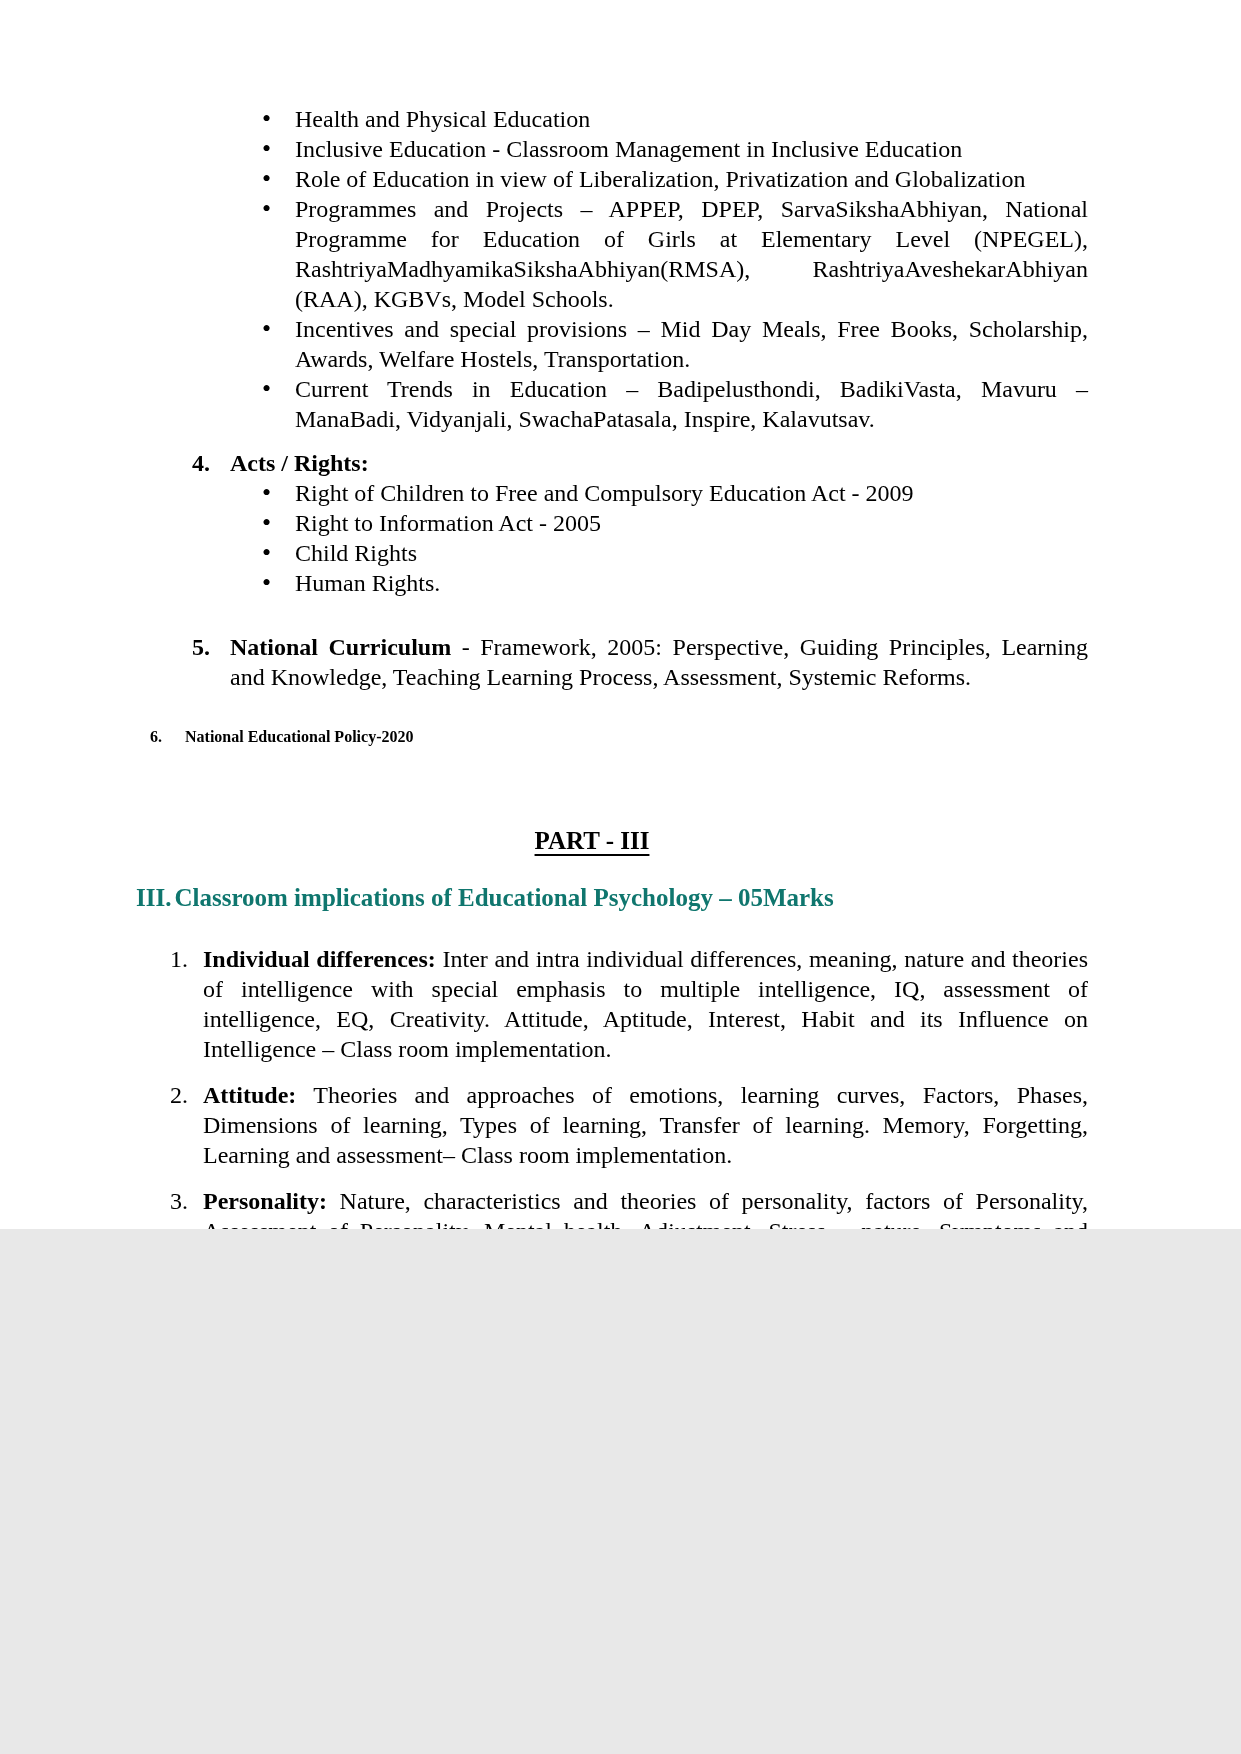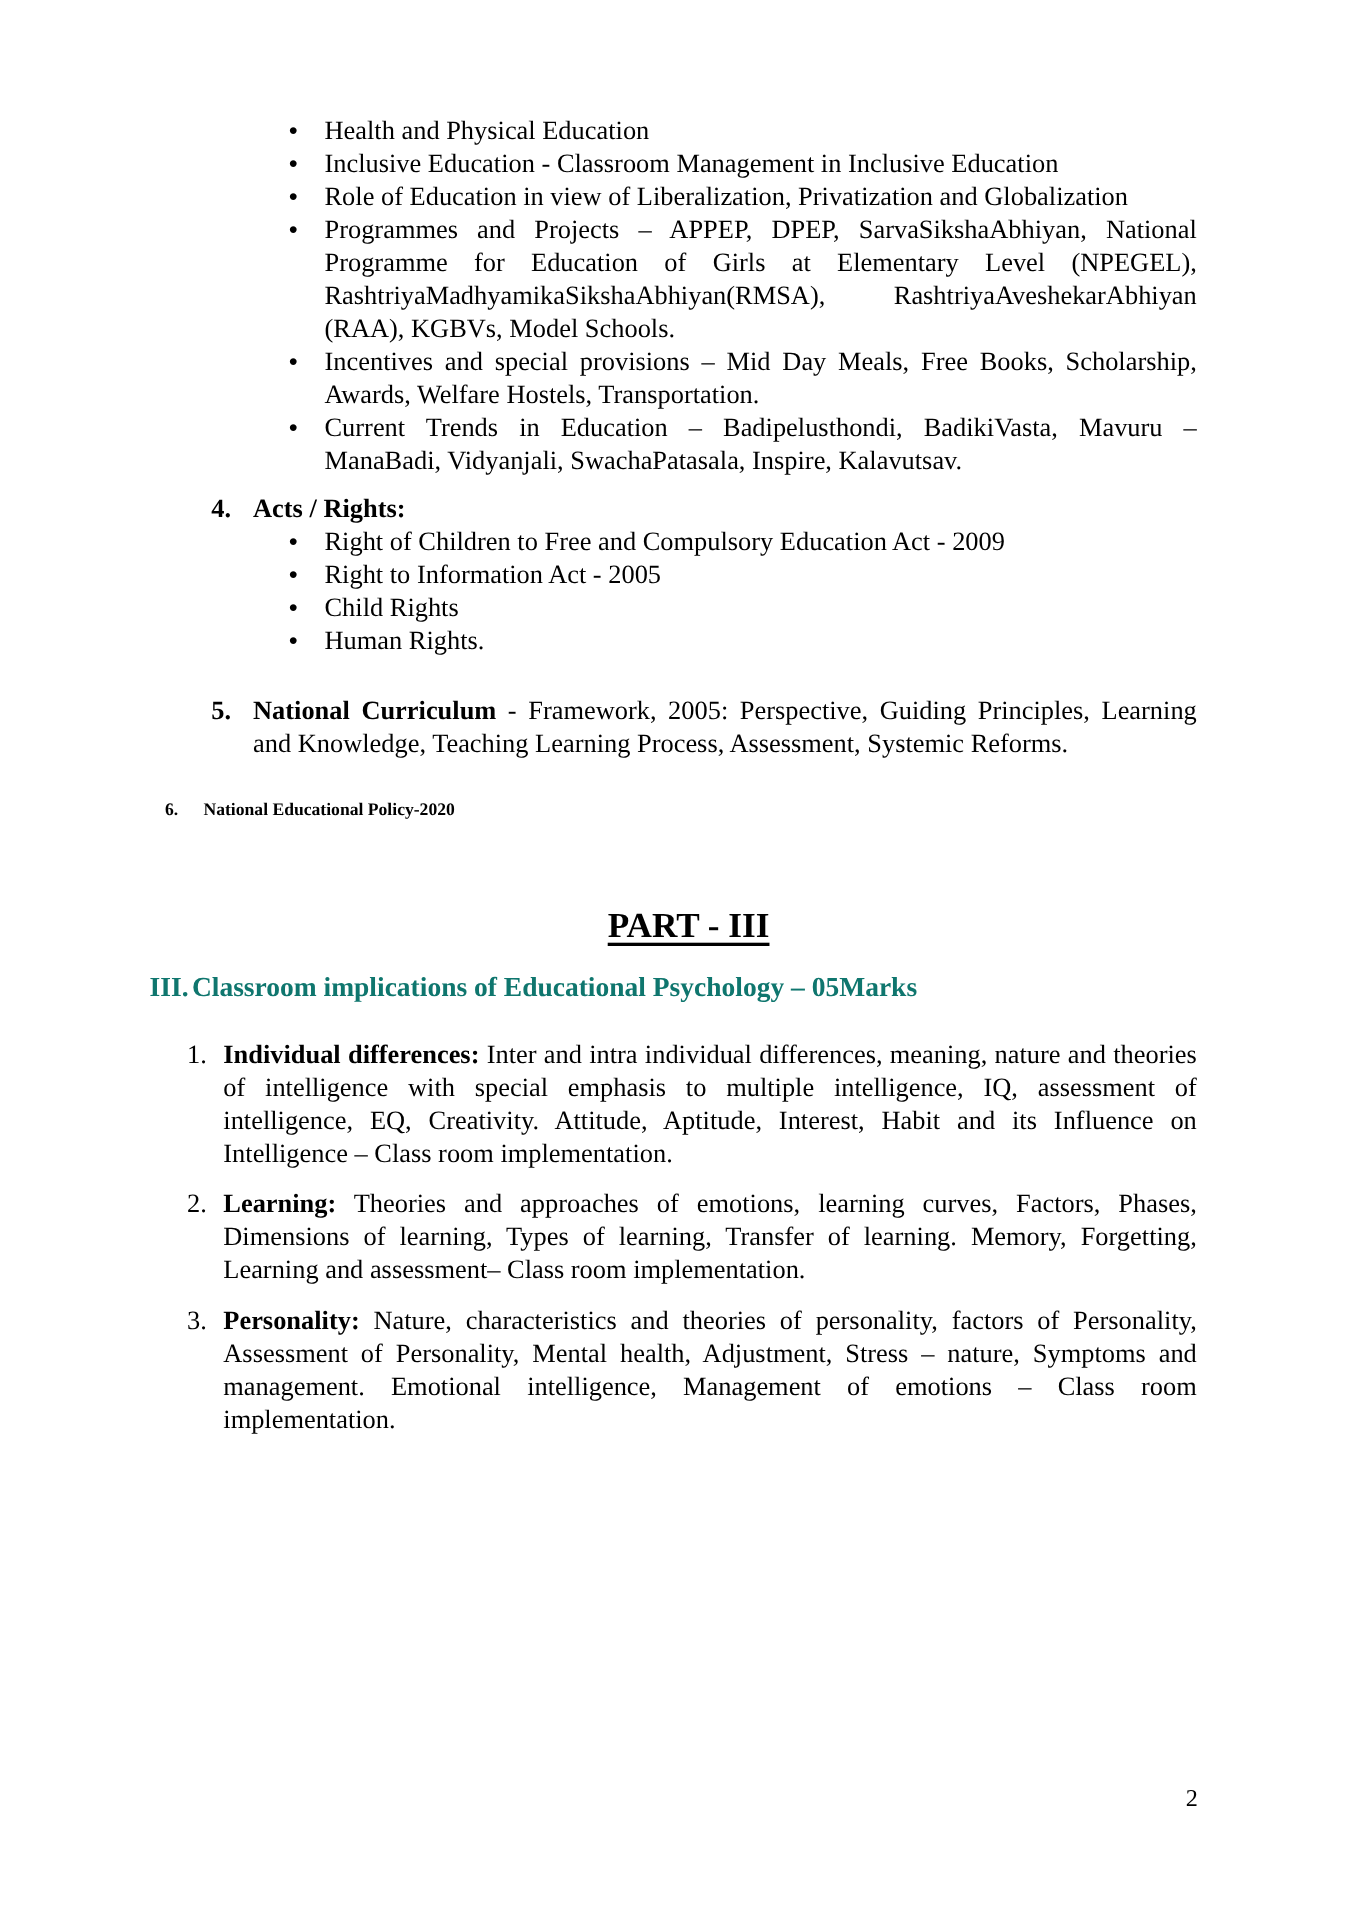--- a/index.html
+++ b/index.html
@@ -1,19 +1,19 @@
 <!DOCTYPE html>
 <html><head>
 <meta charset="utf-8">
 <style>
   html,body { margin:0; padding:0; background:#e8e8e8; }
   .page {
     position: relative;
     width: 1241px;
-    height: 1754px;
+    height: 1229px;
     margin: 0 auto;
     background: #ffffff;
     font-family: "Liberation Serif", "DejaVu Serif", serif;
     color: #000000;
     font-size: 24px;
     line-height: 30px;
   }
   .content { position: absolute; top: 104px; left: 0; right: 0; }
 
   
@@ -45,24 +45,24 @@
   }
   .hang5 .num { position: absolute; left: -38px; font-weight: bold; }
 
   
   .item6 { margin-left: 150px; margin-top: 32px; font-weight: bold; font-size: 16px; line-height: 26px; }
   .item6 .num { display: inline-block; width: 35px; }
 
   
   .part-heading {
     width: 1088px;
-    padding-left: 82px;
+    padding-left: 48px;
     text-align: center;
     font-weight: bold;
-    font-size: 32px;
+    font-size: 25px;
     margin-top: 76px;
   }
   .part-heading span { text-decoration: underline; text-underline-offset: 5px; }
 
   
   .red-heading {
     margin-left: 136px;
     margin-top: 27px;
     font-weight: bold;
     font-size: 25px;
@@ -129,21 +129,21 @@
 
     <div class="red-heading">
       <span class="numeral">III.</span><span>Classroom implications of Educational Psychology – 05Marks</span>
     </div>
 
     <div class="hang3 first">
       <span class="num">1.</span><span class="bold">Individual differences:</span><span> Inter and intra individual differences, meaning, nature and theories of intelligence with special emphasis to multiple intelligence, IQ, assessment of intelligence, EQ, Creativity. Attitude, Aptitude, Interest, Habit and its Influence on Intelligence – Class room implementation.</span>
     </div>
 
     <div class="hang3">
-      <span class="num">2.</span><span class="bold">Learning:</span><span> Theories and approaches of emotions, learning curves, Factors, Phases, Dimensions of learning, Types of learning, Transfer of learning. Memory, Forgetting, Learning and assessment– Class room implementation.</span>
+      <span class="num">2.</span><span class="bold">Attitude:</span><span> Theories and approaches of emotions, learning curves, Factors, Phases, Dimensions of learning, Types of learning, Transfer of learning. Memory, Forgetting, Learning and assessment– Class room implementation.</span>
     </div>
 
     <div class="hang3">
       <span class="num">3.</span><span class="bold">Personality:</span><span> Nature, characteristics and theories of personality, factors of Personality, Assessment of Personality, Mental health, Adjustment, Stress – nature, Symptoms and management. Emotional intelligence, Management of emotions – Class room implementation.</span>
     </div>
 
   </div>
 
   <div class="page-number">2</div>
 </div>

